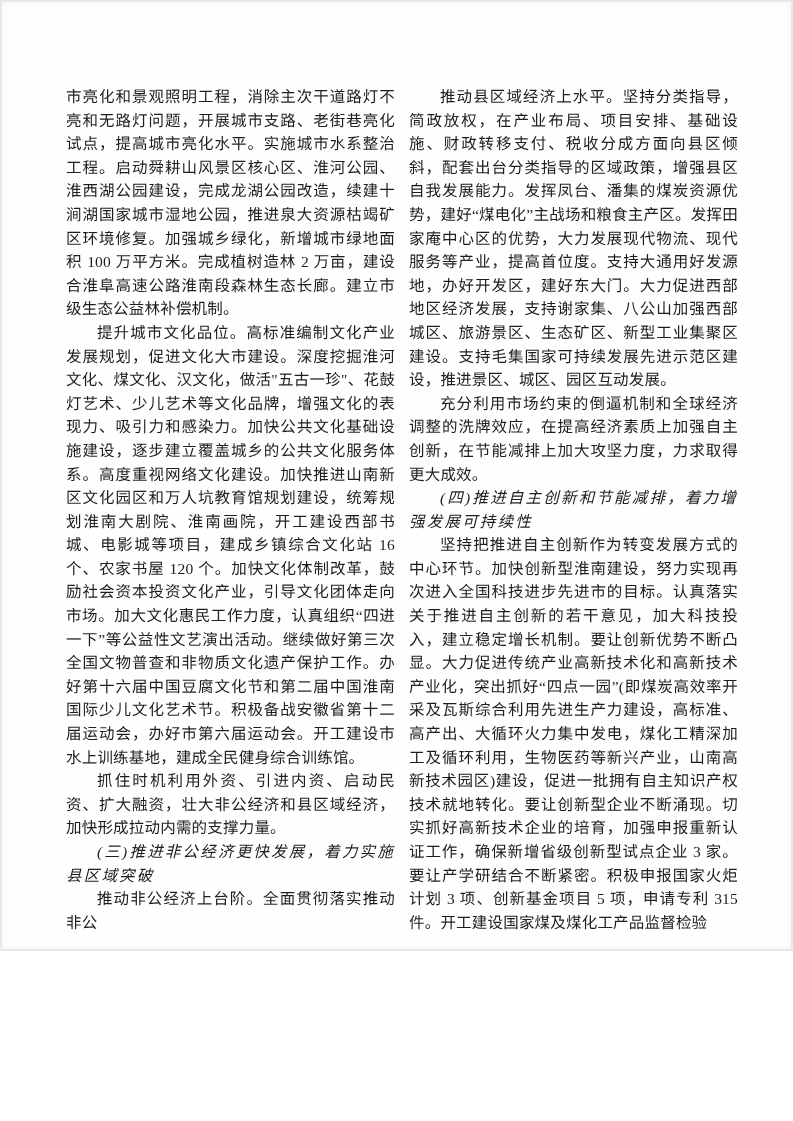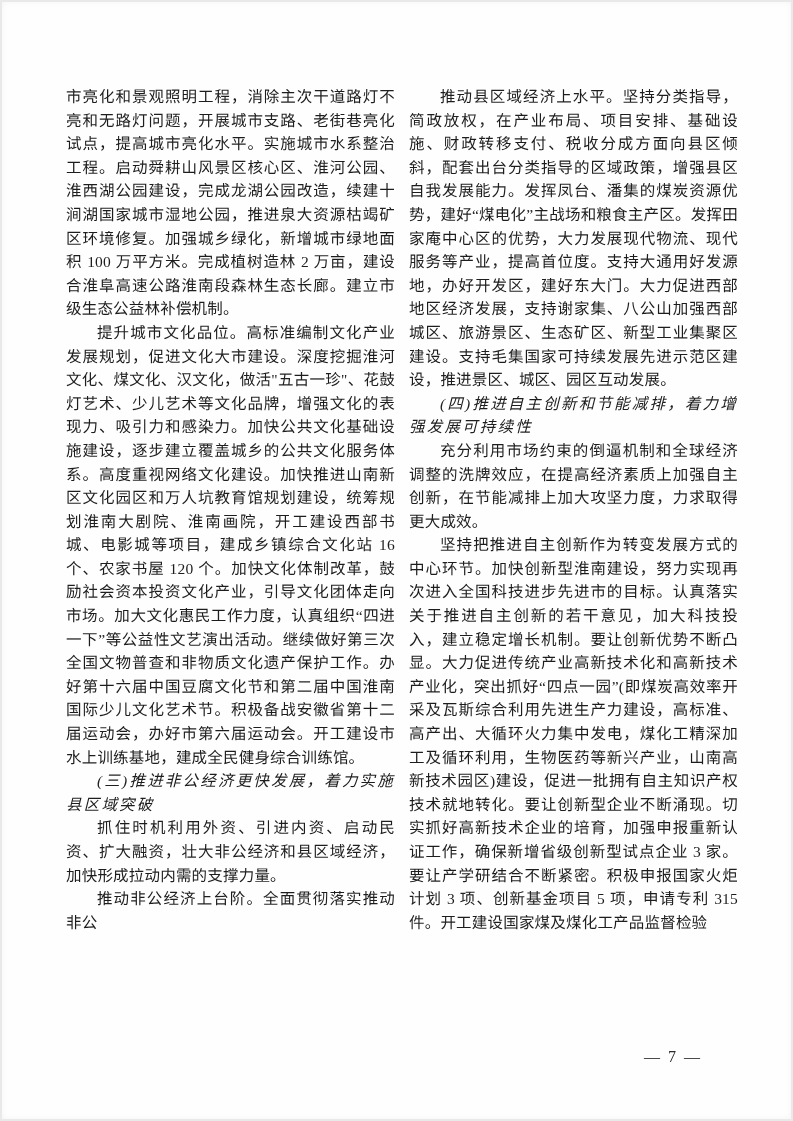--- a/index.html
+++ b/index.html
@@ -3,21 +3,21 @@
 <meta charset="utf-8">
 <style>
   html, body {
     margin: 0;
     padding: 0;
     background: #ffffff;
   }
   .page {
     position: relative;
     width: 793px;
-    height: 1121px;
+    height: 951px;
     background: #fefefdff;
     background: #fefefe;
     overflow: hidden;
     font-family: "Liberation Serif", "DejaVu Serif", serif;
     color: #1d1d1d;
     box-shadow: inset 0 0 0 2px #e9e9e9, inset 0 0 10px rgba(0,0,0,0.06);
   }
   .columns {
     position: absolute;
     left: 66px;
@@ -60,28 +60,28 @@
 </style>
 </head>
 <body>
 
 <div class="page">
   <div class="columns">
 
     <div class="column">
       <p class="para">市亮化和景观照明工程，消除主次干道路灯不亮和无路灯问题，开展城市支路、老街巷亮化试点，提高城市亮化水平。实施城市水系整治工程。启动舜耕山风景区核心区、淮河公园、淮西湖公园建设，完成龙湖公园改造，续建十涧湖国家城市湿地公园，推进泉大资源枯竭矿区环境修复。加强城乡绿化，新增城市绿地面积 100 万平方米。完成植树造林 2 万亩，建设合淮阜高速公路淮南段森林生态长廊。建立市级生态公益林补偿机制。</p>
       <p class="para indent">提升城市文化品位。高标准编制文化产业发展规划，促进文化大市建设。深度挖掘淮河文化、煤文化、汉文化，做活"五古一珍"、花鼓灯艺术、少儿艺术等文化品牌，增强文化的表现力、吸引力和感染力。加快公共文化基础设施建设，逐步建立覆盖城乡的公共文化服务体系。高度重视网络文化建设。加快推进山南新区文化园区和万人坑教育馆规划建设，统筹规划淮南大剧院、淮南画院，开工建设西部书城、电影城等项目，建成乡镇综合文化站 16 个、农家书屋 120 个。加快文化体制改革，鼓励社会资本投资文化产业，引导文化团体走向市场。加大文化惠民工作力度，认真组织“四进一下”等公益性文艺演出活动。继续做好第三次全国文物普查和非物质文化遗产保护工作。办好第十六届中国豆腐文化节和第二届中国淮南国际少儿文化艺术节。积极备战安徽省第十二届运动会，办好市第六届运动会。开工建设市水上训练基地，建成全民健身综合训练馆。</p>
+      <p class="para indent">抓住时机利用外资、引进内资、启动民资、扩大融资，壮大非公经济和县区域经济，加快形成拉动内需的支撑力量。</p>
       <p class="para indent heading">(三)推进非公经济更快发展，着力实施县区域突破</p>
-      <p class="para indent">抓住时机利用外资、引进内资、启动民资、扩大融资，壮大非公经济和县区域经济，加快形成拉动内需的支撑力量。</p>
       <p class="para indent">推动非公经济上台阶。全面贯彻落实推动非公</p>
     </div>
 
     <div class="column">
       <p class="para indent">推动县区域经济上水平。坚持分类指导，简政放权，在产业布局、项目安排、基础设施、财政转移支付、税收分成方面向县区倾斜，配套出台分类指导的区域政策，增强县区自我发展能力。发挥凤台、潘集的煤炭资源优势，建好“煤电化”主战场和粮食主产区。发挥田家庵中心区的优势，大力发展现代物流、现代服务等产业，提高首位度。支持大通用好发源地，办好开发区，建好东大门。大力促进西部地区经济发展，支持谢家集、八公山加强西部城区、旅游景区、生态矿区、新型工业集聚区建设。支持毛集国家可持续发展先进示范区建设，推进景区、城区、园区互动发展。</p>
+      <p class="para indent">充分利用市场约束的倒逼机制和全球经济调整的洗牌效应，在提高经济素质上加强自主创新，在节能减排上加大攻坚力度，力求取得更大成效。</p>
       <p class="para indent heading">(四)推进自主创新和节能减排，着力增强发展可持续性</p>
-      <p class="para indent">充分利用市场约束的倒逼机制和全球经济调整的洗牌效应，在提高经济素质上加强自主创新，在节能减排上加大攻坚力度，力求取得更大成效。</p>
       <p class="para indent">坚持把推进自主创新作为转变发展方式的中心环节。加快创新型淮南建设，努力实现再次进入全国科技进步先进市的目标。认真落实关于推进自主创新的若干意见，加大科技投入，建立稳定增长机制。要让创新优势不断凸显。大力促进传统产业高新技术化和高新技术产业化，突出抓好“四点一园”(即煤炭高效率开采及瓦斯综合利用先进生产力建设，高标准、高产出、大循环火力集中发电，煤化工精深加工及循环利用，生物医药等新兴产业，山南高新技术园区)建设，促进一批拥有自主知识产权技术就地转化。要让创新型企业不断涌现。切实抓好高新技术企业的培育，加强申报重新认证工作，确保新增省级创新型试点企业 3 家。要让产学研结合不断紧密。积极申报国家火炬计划 3 项、创新基金项目 5 项，申请专利 315 件。开工建设国家煤及煤化工产品监督检验</p>
     </div>
 
   </div>
 
   <div class="page-number">— 7 —</div>
 </div>
 
 </body></html>

